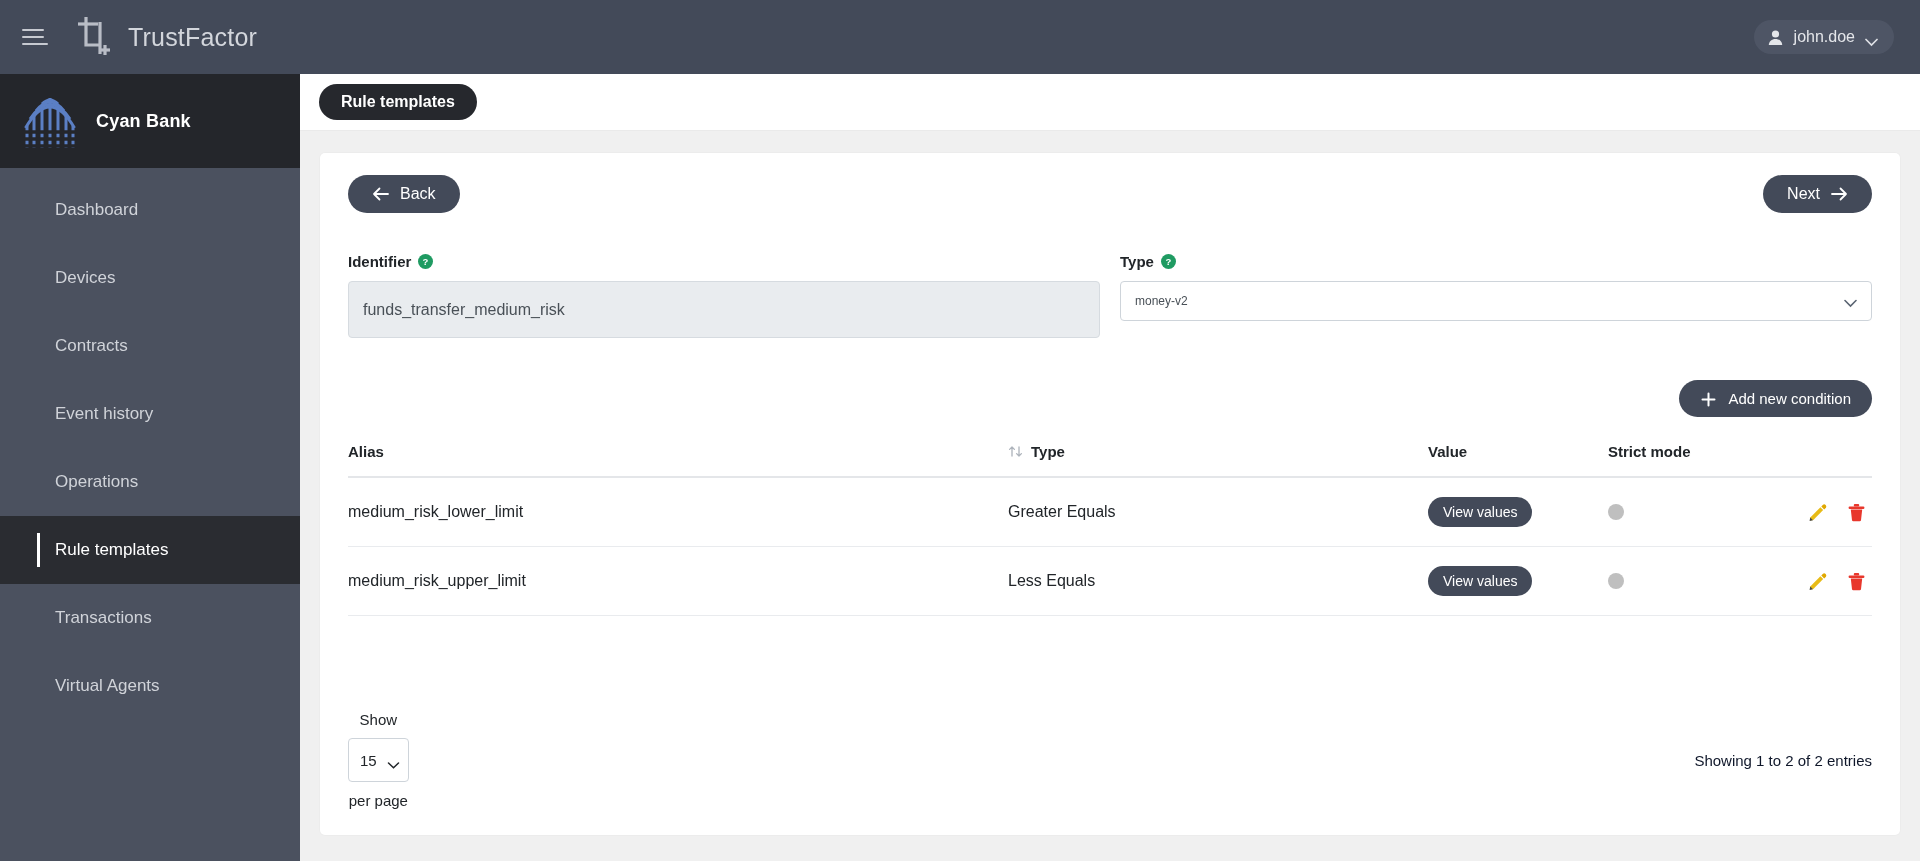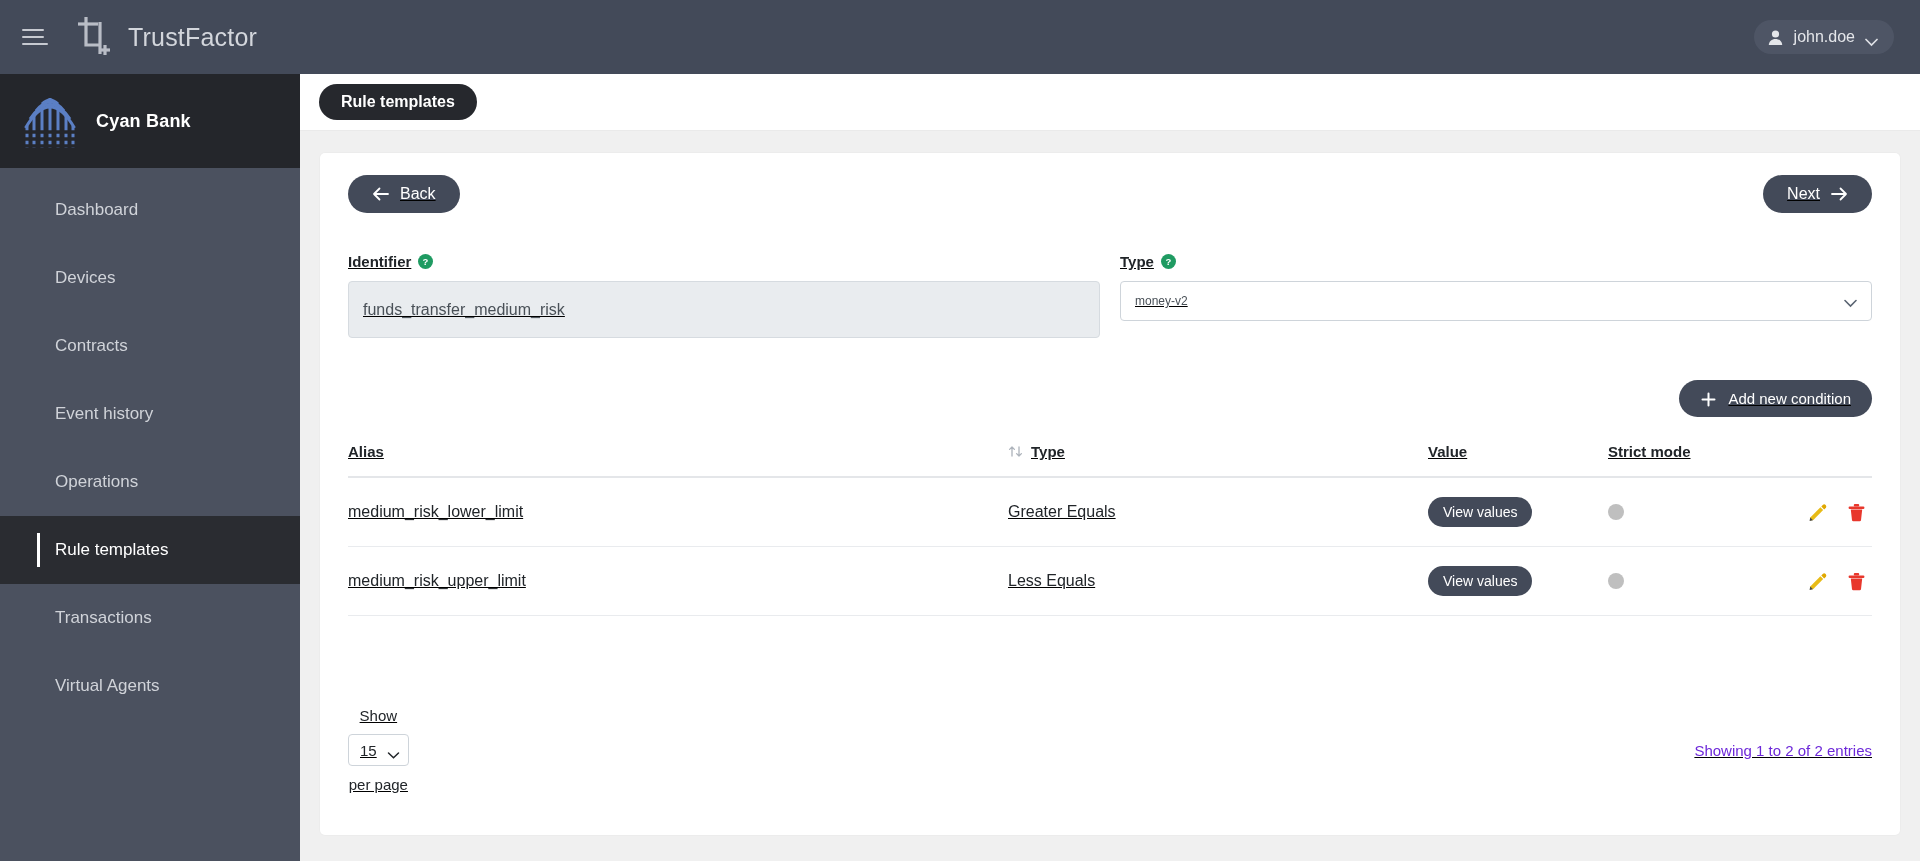--- a/index.html
+++ b/index.html
@@ -83,24 +83,23 @@
     border-bottom: 1px solid #eaeaea;
   }
   .pill-dark {
     background: #26282d; color: #ffffff;
     border-radius: 20px; padding: 9px 22px;
     font-size: 16px; font-weight: bold; display: inline-block;
   }
   .content-pad { padding: 22px 20px 0 20px; flex: 1 1 auto; min-height:0; }
   .card {
     background: #ffffff; border-radius: 5px;
-    height: 682px; padding: 22px 28px 16px 28px;
+    height: 682px; padding: 22px 28px 0 28px;
     display: flex; flex-direction: column;
     box-shadow: 0 0 0 1px rgba(0,0,0,0.015);
-    text-decoration: underline;
   }
 
   .btn-row { display: flex; align-items: center; justify-content: space-between; }
   .btn {
     background: #434a59; color: #ffffff; border: none;
     border-radius: 22px; padding: 10px 24px;
     font-size: 16px; cursor: pointer;
     display: inline-flex; align-items: center; gap: 11px;
     font-family: "Liberation Sans", sans-serif;
   }
@@ -164,24 +163,24 @@
   .icon-btn { cursor: pointer; display: block; width: 19px; height: 19px; }
 
   
   .table-footer {
     margin-top: auto; display: flex; align-items: center;
     justify-content: space-between; padding-bottom: 26px;
   }
   .show-group { display: flex; align-items: center; gap: 10px; font-size: 15px; color: #212529; flex-direction: column; }
   .mini-select {
     border: 1px solid #ced4da; border-radius: 4px; background: #fff;
-    height: 32px; padding: 0 8px 0 11px; font-size: 15px; color: #212529;
+    height: 44px; padding: 0 8px 0 11px; font-size: 15px; color: #212529;
     display: inline-flex; align-items: center; gap: 10px; cursor: pointer;
   }
-  .entries { font-size: 15px; color: #6d28d9; }
+  .entries { font-size: 15px; color: #0f172a; }
 </style>
 </head>
 <body>
 
 <div class="app">
 
   <header class="topbar">
     <div class="hamburger">
       <span></span>
         <span></span>

